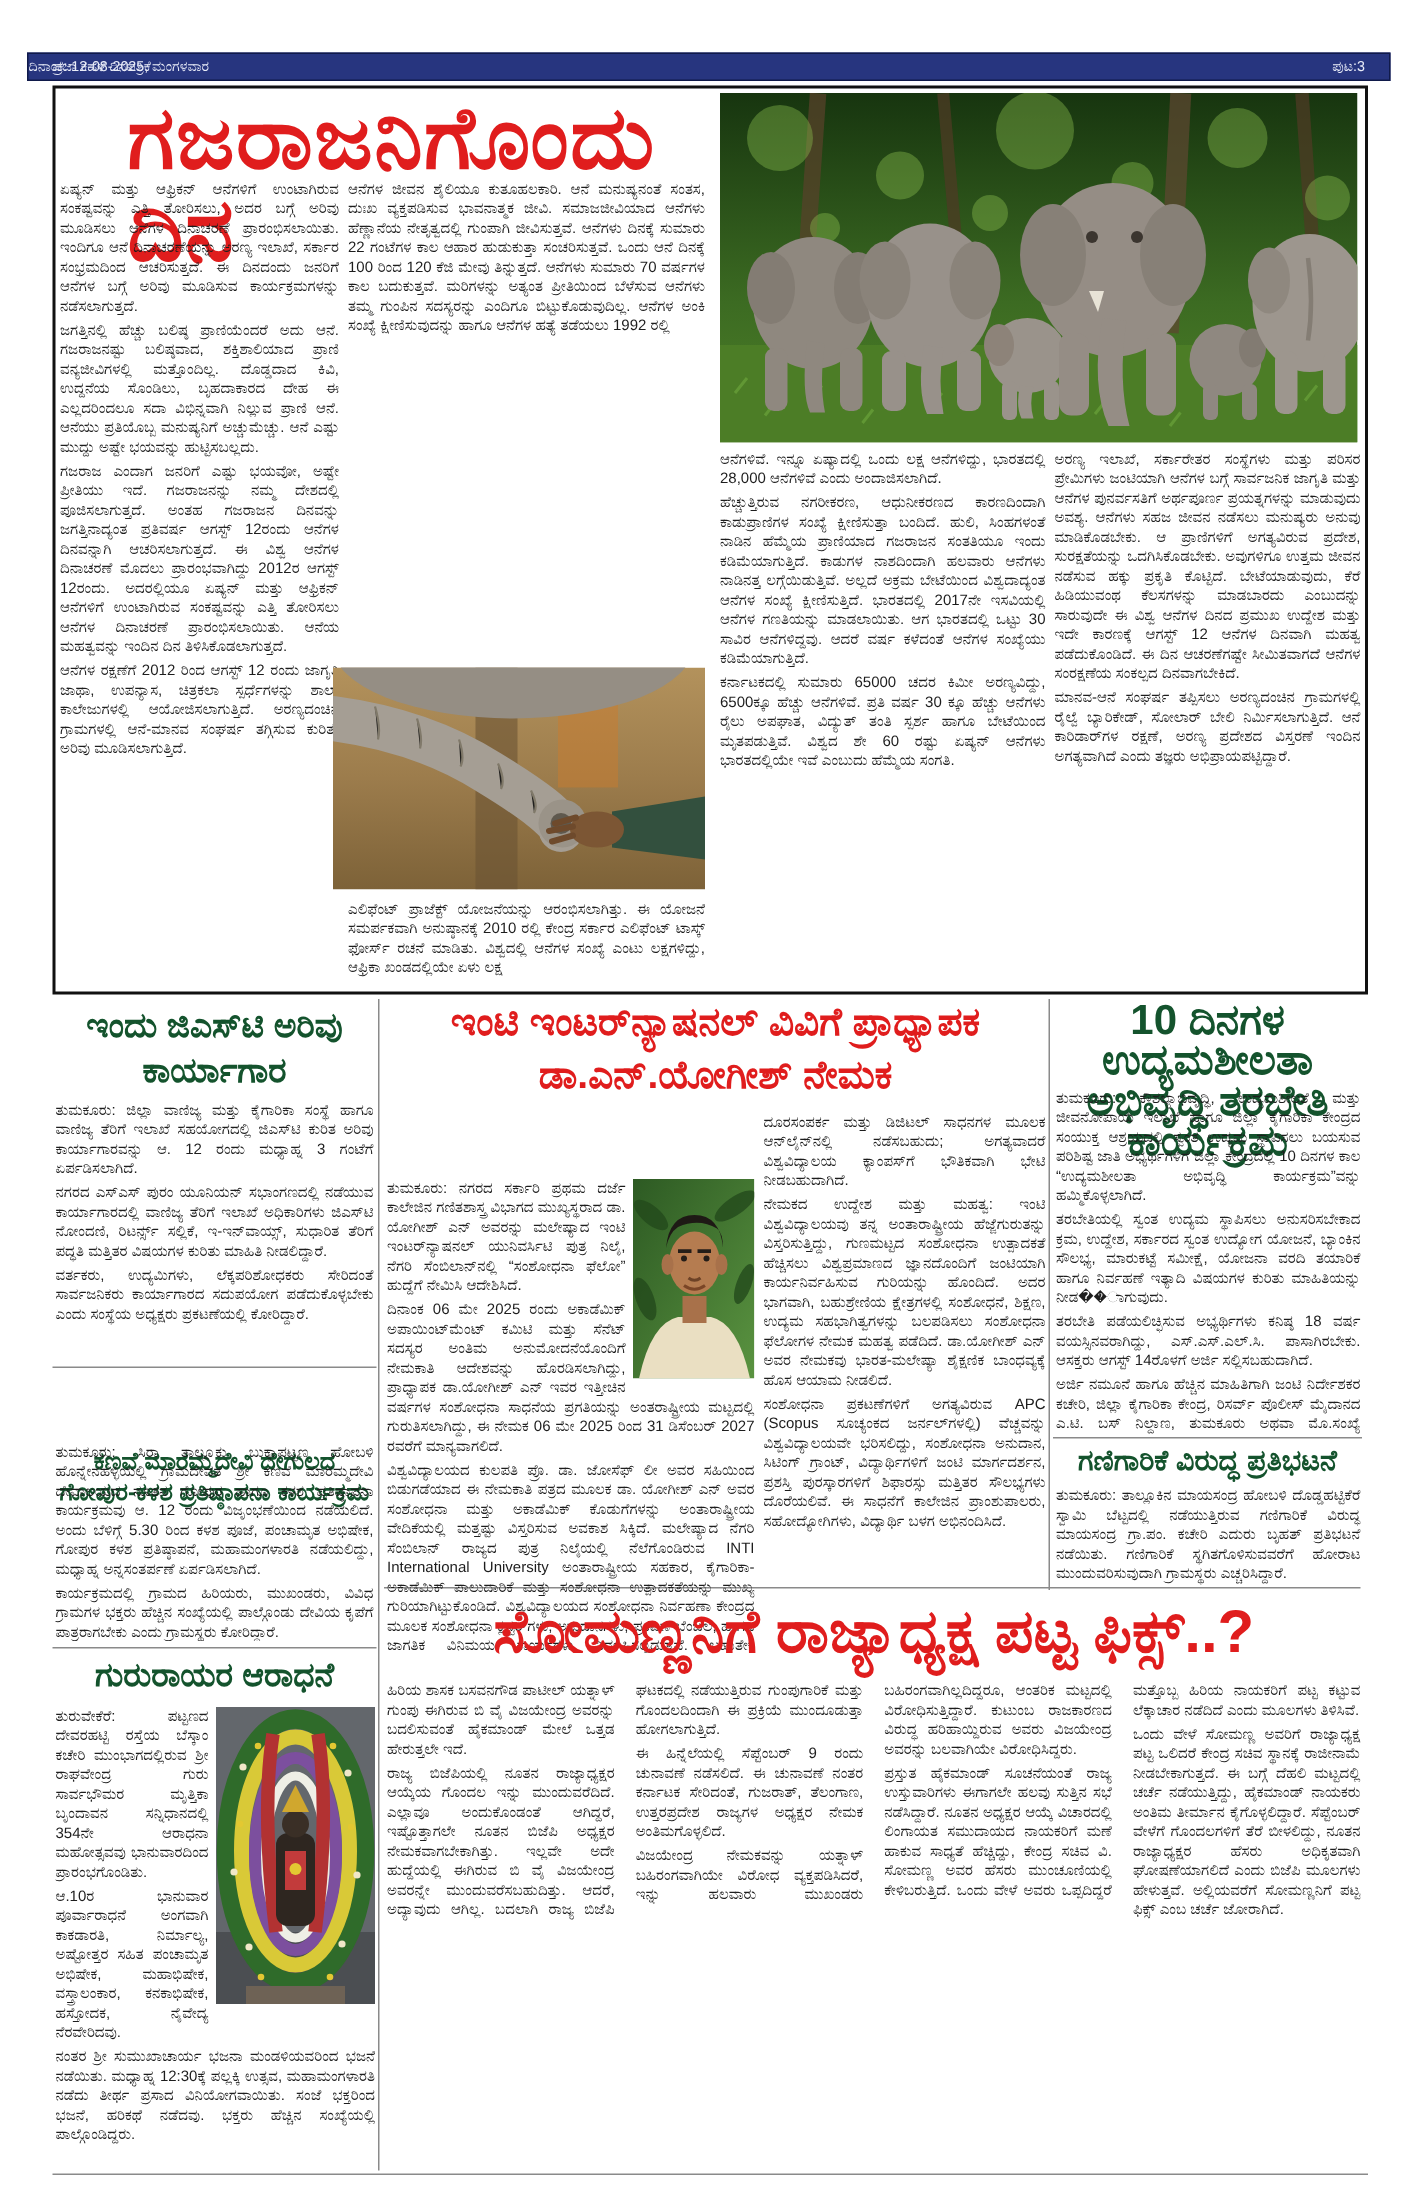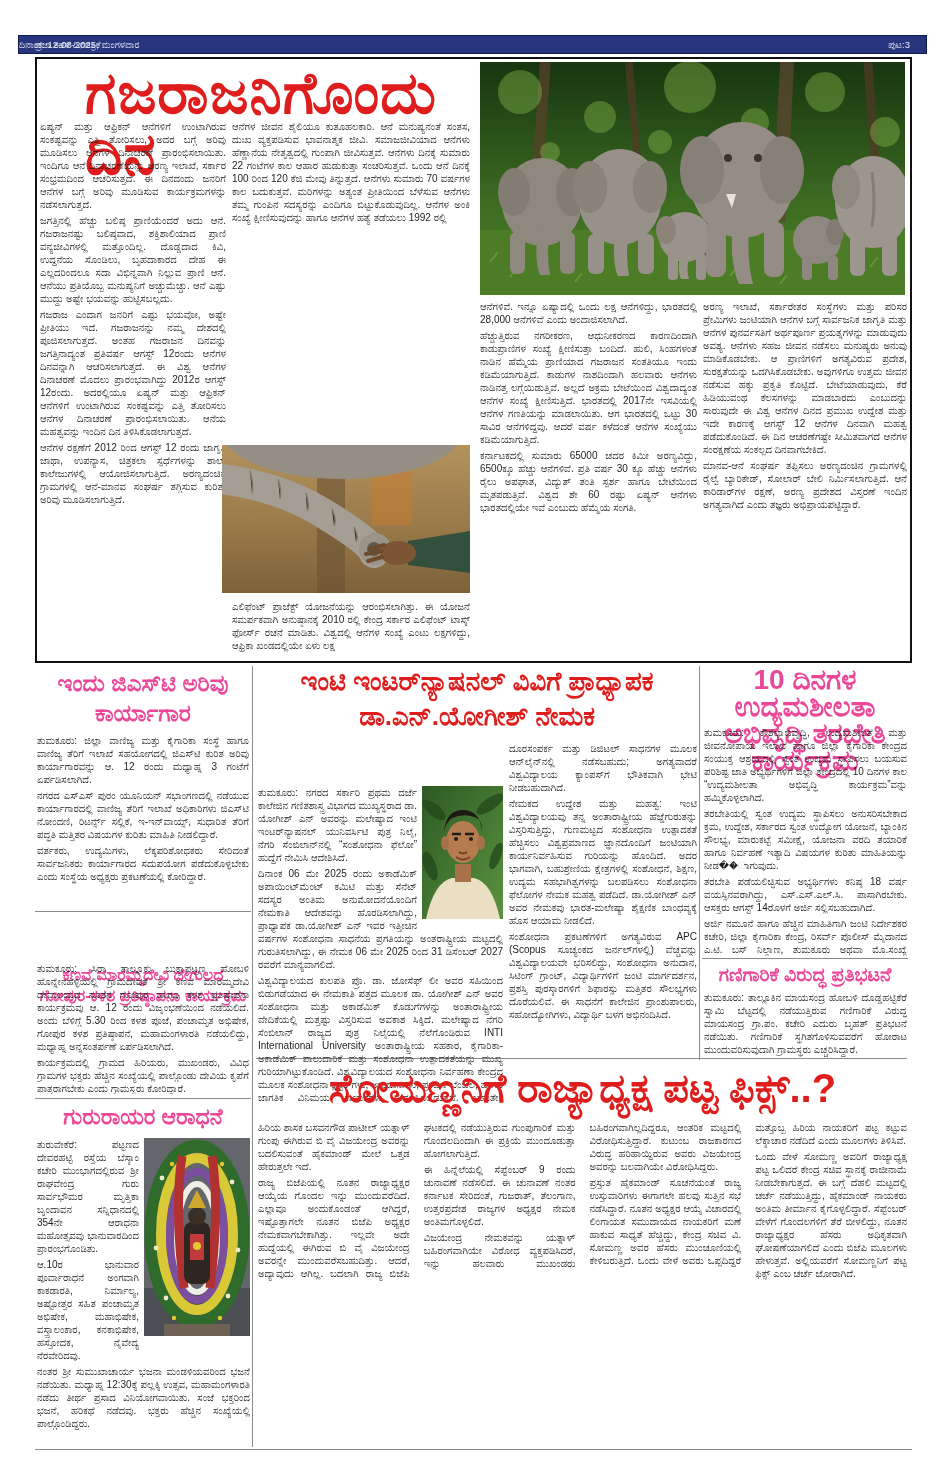--- a/index.html
+++ b/index.html
@@ -8,21 +8,21 @@
   .abs{position:absolute;}
   
   .masthead{left:18px;top:35px;width:909px;height:19px;background:#27357f;border:1px solid #101a4a;
             display:flex;align-items:center;justify-content:space-between;box-sizing:border-box;
             color:#e9ecf8;font-size:9.5px;padding:0 16px;}
   .masthead .mid{position:absolute;left:0;right:0;text-align:left;}
   .masthead span{position:relative;z-index:1;}
   
   .ebox{left:35px;top:57px;width:877px;height:606px;border:2px solid #111;box-sizing:border-box;background:#fff;}
   .headline-red{color:#e01d1d;font-weight:bold;line-height:1.06;}
-  .headline-black{color:#ec4899;font-weight:bold;}
+  .headline-black{color:#14532d;font-weight:bold;}
   .h-main{left:46px;top:62px;width:432px;font-size:58px;letter-spacing:1px;margin-left:39px;}
   .body-col{font-size:10px;line-height:13px;text-align:justify;overflow:hidden;}
   .body-col p{margin:0 0 3px 0;}
   .photo{display:block;}
   .vrule{width:1px;background:#8a8a8a;}
   .hrule{height:1px;background:#8a8a8a;}
   .center{text-align:center;}
   
   .h-gst{left:35px;top:668px;width:216px;font-size:23px;line-height:30px;}
   .h-maramma{left:35px;top:917px;width:216px;font-size:16px;line-height:21px;margin-top:47px;}

